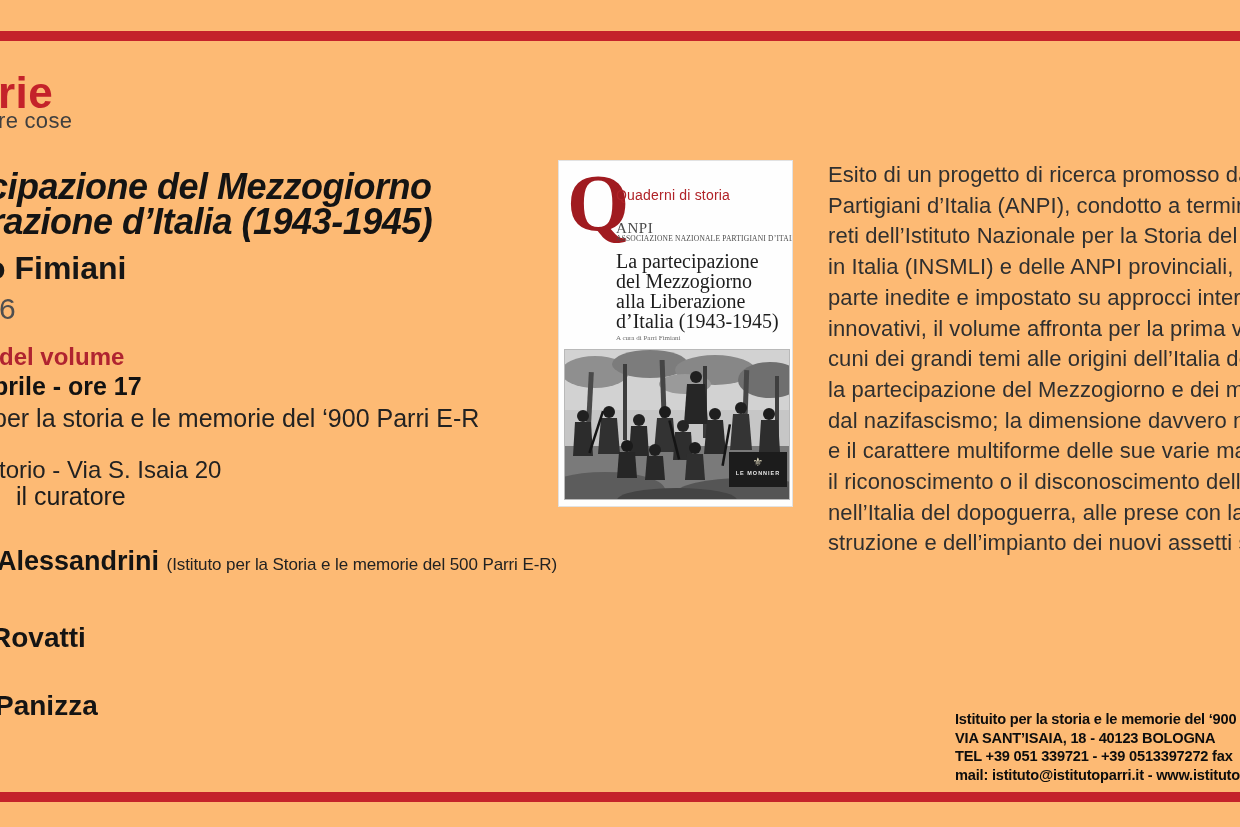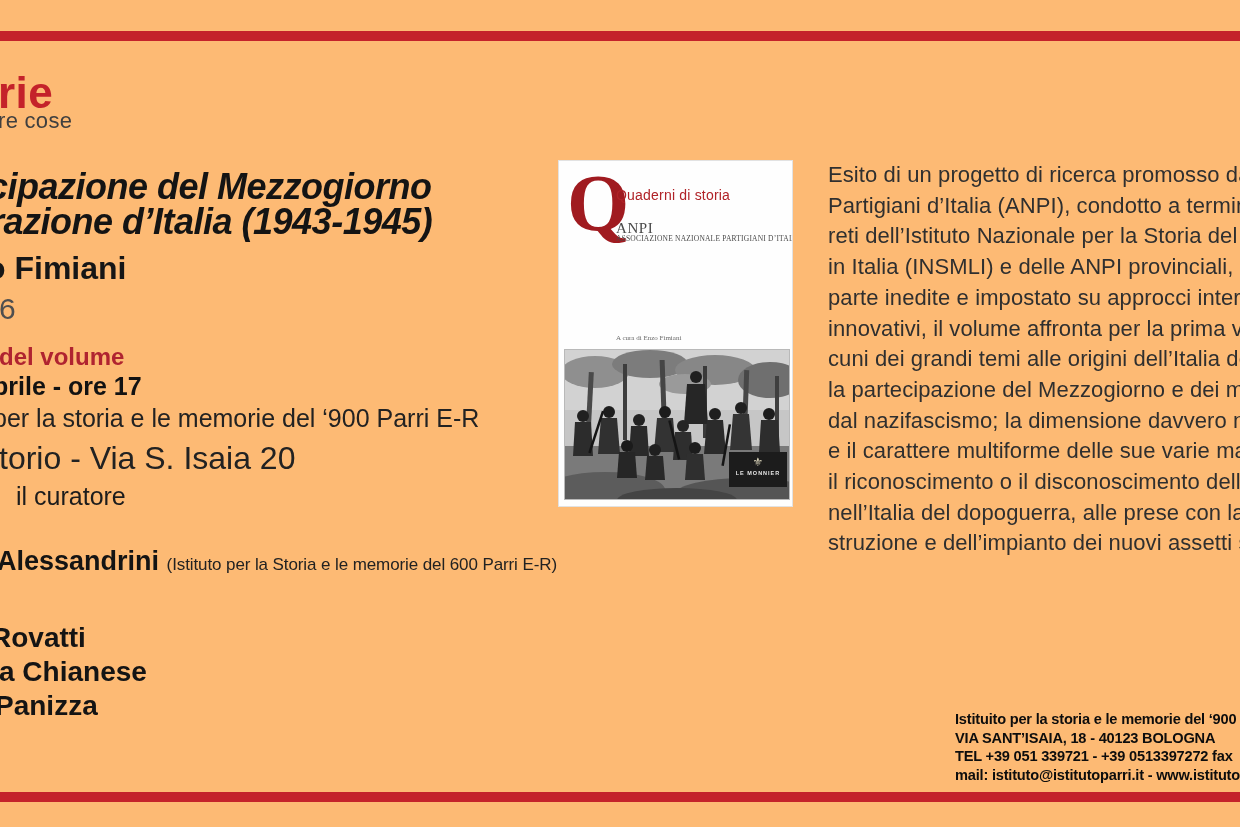--- a/index.html
+++ b/index.html
@@ -20,21 +20,21 @@
   .mast-tag{left:-2px;top:108px;font-size:22px;font-weight:400;color:#3f3f3f;letter-spacing:0.3px;}
 
   
   .title1{left:-12px;top:169px;font-style:italic;font-weight:bold;font-size:36px;line-height:35px;color:#141414;letter-spacing:-0.5px;}
   .title2{left:-10px;top:204px;font-style:italic;font-weight:bold;font-size:36px;line-height:35px;color:#141414;letter-spacing:-0.5px;}
   .author{left:-14px;top:250px;font-weight:bold;font-size:32px;color:#161616;}
   .year{left:-1px;top:292px;font-size:30px;font-weight:400;color:#4f4f4f;}
   .red-label{left:-1px;top:343px;font-weight:bold;font-size:24px;color:#b02430;}
   .when{left:-7px;top:372px;font-weight:bold;font-size:25px;color:#121212;}
   .venue1{left:-7px;top:404px;font-size:25px;font-weight:400;color:#222;}
-  .venue2{left:-1px;top:440px;font-size:32px;font-weight:400;color:#222;}
+  .venue2{left:-1px;top:456px;font-size:24px;font-weight:400;color:#222;}
   .curator-intro{left:16px;top:482px;font-size:25px;font-weight:400;color:#1c1c1c;}
   .speaker1{left:-3px;top:546px;font-weight:bold;font-size:27px;color:#141414;}
   .speaker1 .affil{font-weight:400;font-size:17px;color:#222;letter-spacing:-0.1px;}
   .speaker2{left:-9px;top:622px;font-weight:bold;font-size:28px;color:#141414;}
   .speaker3{left:-1px;top:656px;font-weight:bold;font-size:28px;color:#141414;}
   .speaker4{left:-5px;top:690px;font-weight:bold;font-size:28px;color:#141414;}
 
   
   .cover{left:558px;top:160px;width:233px;height:345px;background:#fefefe;border:1px solid #e2e2e2;overflow:hidden;}
   .cover .q{position:absolute;left:8px;top:2px;font-family:"Liberation Serif",serif;font-weight:bold;font-size:80px;line-height:1;color:#a01b20;}
@@ -82,32 +82,37 @@
   <div class="abs year">6</div>
 
   <div class="abs red-label">del volume</div>
   <div class="abs when">prile - ore 17</div>
   <div class="abs venue1">per la storia e le memorie del ‘900 Parri E-R</div>
   <div class="abs venue2">torio - Via S. Isaia 20</div>
   <div class="abs curator-intro">il curatore</div>
 
   <div class="abs speaker1">
     <span>Alessandrini</span>
-    <span class="affil">(Istituto per la Storia e le memorie del 600 Parri E-R)</span>
+    <span class="affil">(Istituto per la Storia e le memorie del 500 Parri E-R)</span>
   </div>
   <div class="abs speaker2">Rovatti</div>
-  <div class="abs speaker3">a Chianese</div>
   <div class="abs speaker4">Panizza</div>
 
   <div class="abs cover">
     <div class="q">Q</div>
     <div class="series">Quaderni di storia</div>
     <div class="anpi">ANPI</div>
     <div class="assoc">ASSOCIAZIONE NAZIONALE PARTIGIANI D’ITALIA</div>
-    <div class="bcur">A cura di Enzo Fimiani</div>
+    <div class="btitle">
+      <div>La partecipazione</div>
+      <div>del Mezzogiorno</div>
+      <div>alla Liberazione</div>
+      <div>d’Italia (1943-1945)</div>
+    </div>
+    <div class="bcur">A cura di Parri Fimiani</div>
 
     <div class="photo">
       <svg width="226" height="151" viewBox="0 0 226 151">
         <rect x="0" y="0" width="226" height="151" fill="#c6c6c6"></rect>
         <rect x="0" y="0" width="226" height="60" fill="#d2d2d2"></rect>
 
         <ellipse cx="30" cy="22" rx="34" ry="16" fill="#8f8f8f"></ellipse>
         <ellipse cx="85" cy="14" rx="38" ry="14" fill="#7c7c7c"></ellipse>
         <ellipse cx="150" cy="20" rx="40" ry="15" fill="#878787"></ellipse>
         <ellipse cx="205" cy="30" rx="32" ry="18" fill="#6f6f6f"></ellipse>

